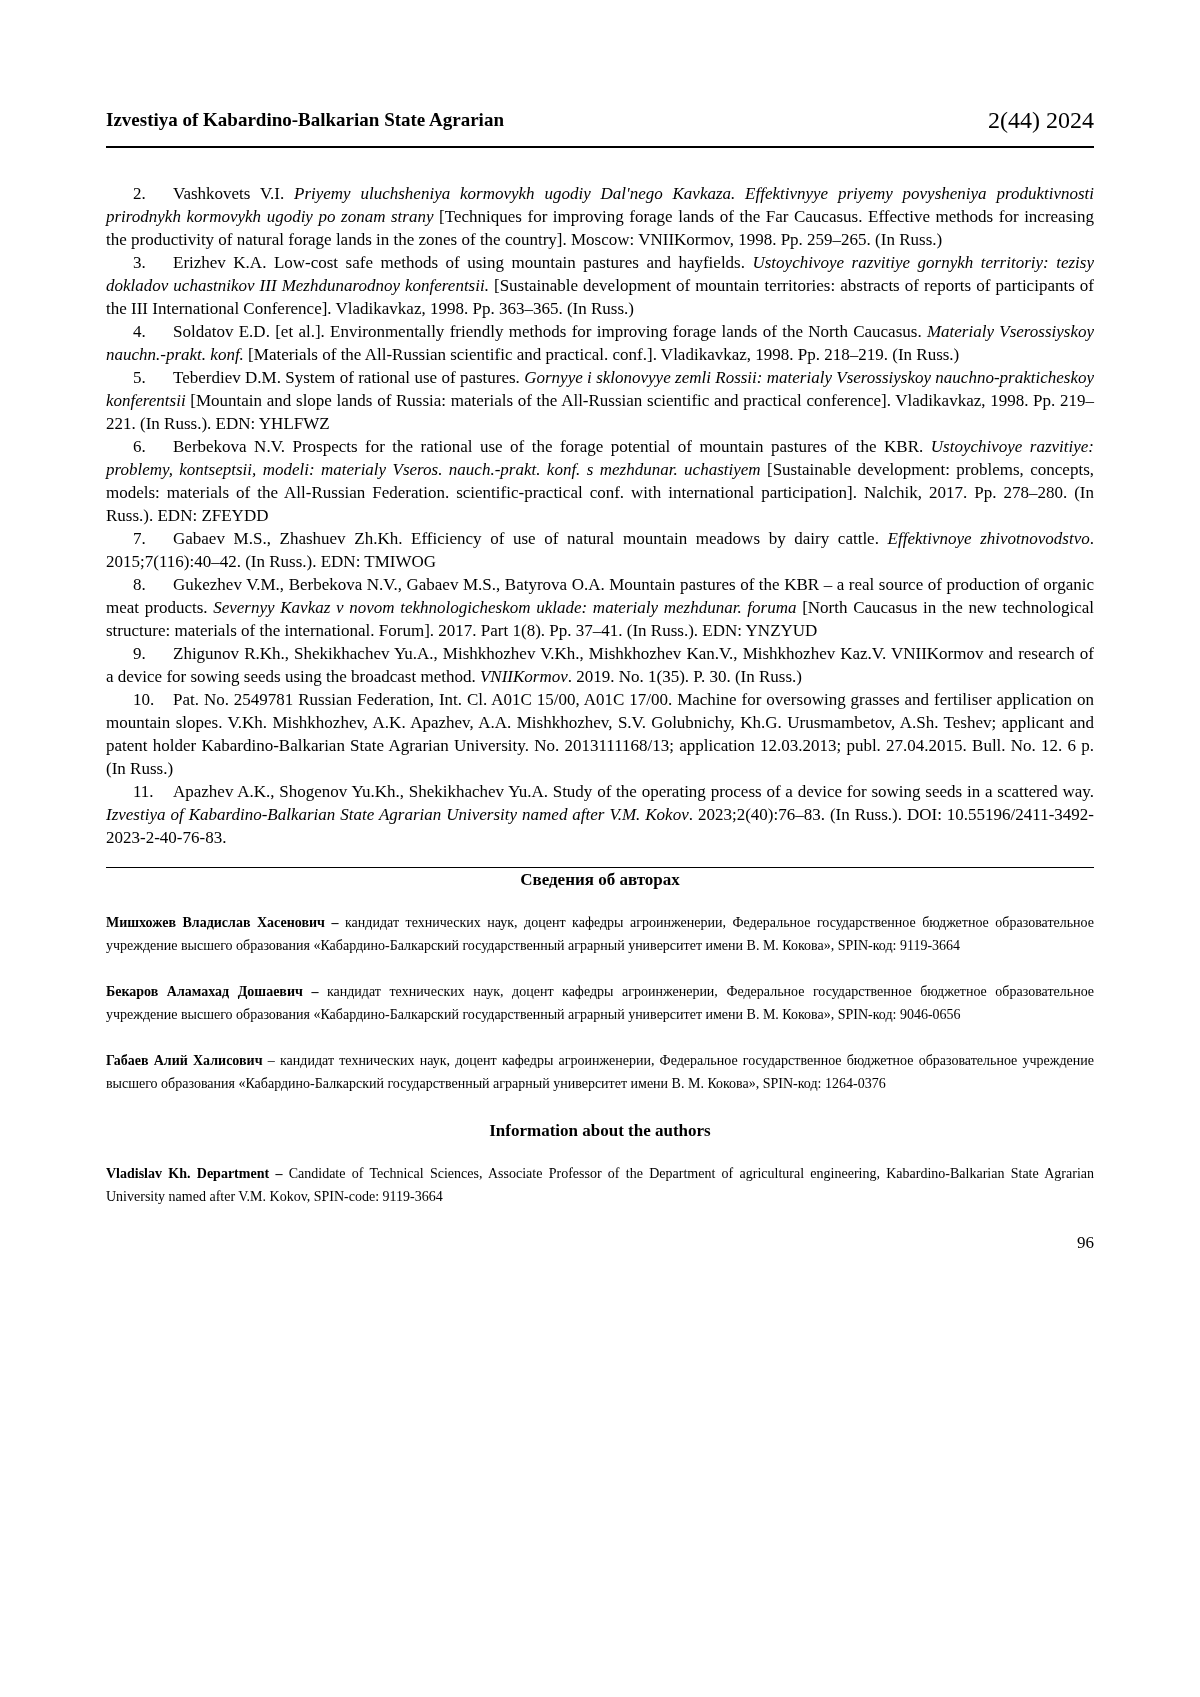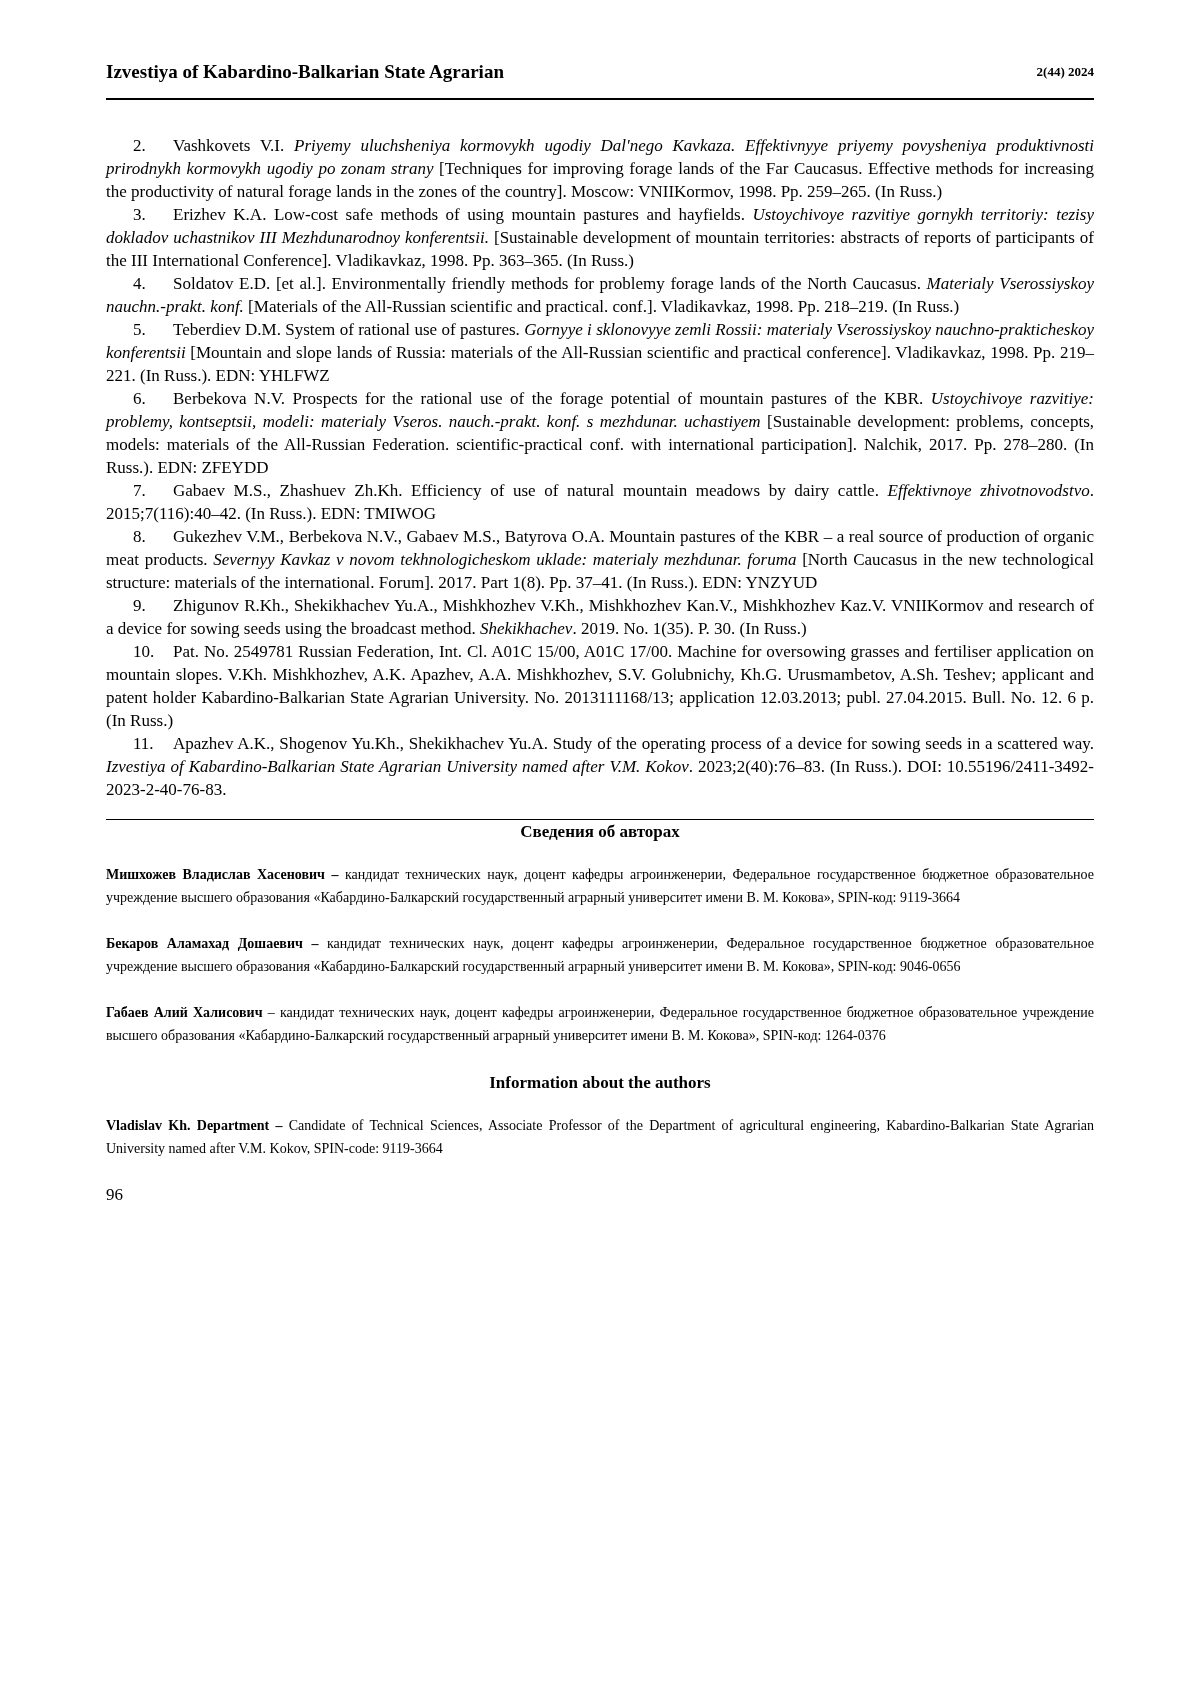--- a/index.html
+++ b/index.html
@@ -15,21 +15,21 @@
 
   .header {
     display: flex;
     justify-content: space-between;
     align-items: flex-end;
     border-bottom: 2px solid #000;
     padding-bottom: 12px;
     gap: 19px;
   }
   .journal-title { font-weight: bold; font-size: 19px; line-height: 28px; }
-  .issue { font-weight: bold; font-size: 13px; line-height: 28px; white-space: nowrap; }
+  .issue { font-weight: normal; font-size: 24px; line-height: 28px; white-space: nowrap; margin-top: 48px; }
 
   .refs {
     margin-top: 34px;
     font-size: 17px;
     line-height: 23px;
     text-align: justify;
   }
   .ref { text-indent: 27px; }
   .ref-num { display: inline-block; min-width: 40px; text-indent: 0; }
   .it { font-style: italic; }
@@ -51,47 +51,47 @@
   .authors {
     margin-top: 20px;
     font-size: 14px;
     line-height: 23px;
     text-align: justify;
   }
   .author-para { margin-bottom: 23px; }
   .author-name { font-weight: bold; }
 
   .page-number {
-    text-align: left;
+    text-align: right;
     font-size: 17px;
     line-height: 23px;
     margin-top: 11px;
   }
 </style>
 </head>
 <body>
 
 <div class="page">
 
   <header class="header">
     <div class="journal-title">
       <div>Izvestiya of Kabardino-Balkarian State Agrarian</div>
     </div>
     <div class="issue">2(44) 2024</div>
   </header>
 
   <main class="refs">
       <p class="ref"><span class="ref-num">2.</span><span class="rm">Vashkovets V.I. </span><span class="it">Priyemy uluchsheniya kormovykh ugodiy Dal'nego Kavkaza. Effektivnyye priyemy povysheniya produktivnosti prirodnykh kormovykh ugodiy po zonam strany </span><span class="rm">[Techniques for improving forage lands of the Far Caucasus. Effective methods for increasing the productivity of natural forage lands in the zones of the country]. Moscow: VNIIKormov, 1998. Pp. 259–265. (In Russ.)</span></p>
       <p class="ref"><span class="ref-num">3.</span><span class="rm">Erizhev K.A. Low-cost safe methods of using mountain pastures and hayfields. </span><span class="it">Ustoychivoye razvitiye gornykh territoriy: tezisy dokladov uchastnikov III Mezhdunarodnoy konferentsii. </span><span class="rm">[Sustainable development of mountain territories: abstracts of reports of participants of the III International Conference]. Vladikavkaz, 1998. Pp. 363–365. (In Russ.)</span></p>
-      <p class="ref"><span class="ref-num">4.</span><span class="rm">Soldatov E.D. [et al.]. Environmentally friendly methods for problemy forage lands of the North Caucasus. </span><span class="it">Materialy Vserossiyskoy nauchn.-prakt. konf. </span><span class="rm">[Materials of the All-Russian scientific and practical. conf.]. Vladikavkaz, 1998. Pp. 218–219. (In Russ.)</span></p>
+      <p class="ref"><span class="ref-num">4.</span><span class="rm">Soldatov E.D. [et al.]. Environmentally friendly methods for improving forage lands of the North Caucasus. </span><span class="it">Materialy Vserossiyskoy nauchn.-prakt. konf. </span><span class="rm">[Materials of the All-Russian scientific and practical. conf.]. Vladikavkaz, 1998. Pp. 218–219. (In Russ.)</span></p>
       <p class="ref"><span class="ref-num">5.</span><span class="rm">Teberdiev D.M. System of rational use of pastures. </span><span class="it">Gornyye i sklonovyye zemli Rossii: materialy Vserossiyskoy nauchno-prakticheskoy konferentsii </span><span class="rm">[Mountain and slope lands of Russia: materials of the All-Russian scientific and practical conference]. Vladikavkaz, 1998. Pp. 219–221. (In Russ.). EDN: YHLFWZ</span></p>
       <p class="ref"><span class="ref-num">6.</span><span class="rm">Berbekova N.V. Prospects for the rational use of the forage potential of mountain pastures of the KBR. </span><span class="it">Ustoychivoye razvitiye: problemy, kontseptsii, modeli: materialy Vseros. nauch.-prakt. konf. s mezhdunar. uchastiyem </span><span class="rm">[Sustainable development: problems, concepts, models: materials of the All-Russian Federation. scientific-practical conf. with international participation]. Nalchik, 2017. Pp. 278–280. (In Russ.). EDN: ZFEYDD</span></p>
       <p class="ref"><span class="ref-num">7.</span><span class="rm">Gabaev M.S., Zhashuev Zh.Kh. Efficiency of use of natural mountain meadows by dairy cattle. </span><span class="it">Effektivnoye zhivotnovodstvo</span><span class="rm">. 2015;7(116):40–42. (In Russ.). EDN: TMIWOG</span></p>
       <p class="ref"><span class="ref-num">8.</span><span class="rm">Gukezhev V.M., Berbekova N.V., Gabaev M.S., Batyrova O.A. Mountain pastures of the KBR – a real source of production of organic meat products. </span><span class="it">Severnyy Kavkaz v novom tekhnologicheskom uklade: materialy mezhdunar. foruma </span><span class="rm">[North Caucasus in the new technological structure: materials of the international. Forum]. 2017. Part 1(8). Pp. 37–41. (In Russ.). EDN: YNZYUD</span></p>
-      <p class="ref"><span class="ref-num">9.</span><span class="rm">Zhigunov R.Kh., Shekikhachev Yu.A., Mishkhozhev V.Kh., Mishkhozhev Kan.V., Mishkhozhev Kaz.V. VNIIKormov and research of a device for sowing seeds using the broadcast method. </span><span class="it">Shekikhachev</span><span class="rm">. 2019. No. 1(35). P. 30. (In Russ.)</span></p>
+      <p class="ref"><span class="ref-num">9.</span><span class="rm">Zhigunov R.Kh., Shekikhachev Yu.A., Mishkhozhev V.Kh., Mishkhozhev Kan.V., Mishkhozhev Kaz.V. VNIIKormov and research of a device for sowing seeds using the broadcast method. </span><span class="it">VNIIKormov</span><span class="rm">. 2019. No. 1(35). P. 30. (In Russ.)</span></p>
       <p class="ref"><span class="ref-num">10.</span><span class="rm">Pat. No. 2549781 Russian Federation, Int. Cl. A01C 15/00, A01C 17/00. Machine for oversowing grasses and fertiliser application on mountain slopes. V.Kh. Mishkhozhev, A.K. Apazhev, A.A. Mishkhozhev, S.V. Golubnichy, Kh.G. Urusmambetov, A.Sh. Teshev; applicant and patent holder Kabardino-Balkarian State Agrarian University. No. 2013111168/13; application 12.03.2013; publ. 27.04.2015. Bull. No. 12. 6 p. (In Russ.)</span></p>
       <p class="ref"><span class="ref-num">11.</span><span class="rm">Apazhev A.K., Shogenov Yu.Kh., Shekikhachev Yu.A. Study of the operating process of a device for sowing seeds in a scattered way. </span><span class="it">Izvestiya of Kabardino-Balkarian State Agrarian University named after V.M. Kokov</span><span class="rm">. 2023;2(40):76–83. (In Russ.). DOI: 10.55196/2411-3492-2023-2-40-76-83.</span></p>
     </main>
 
   <hr class="sep">
 
   <h2 class="section-heading">Сведения об авторах</h2>
 
   <section class="authors">
       <p class="author-para"><span class="author-name">Мишхожев Владислав Хасенович –</span><span> кандидат технических наук, доцент кафедры агроинженерии, Федеральное государственное бюджетное образовательное учреждение высшего образования «Кабардино-Балкарский государственный аграрный университет имени В. М. Кокова», SPIN-код: 9119-3664</span></p>

